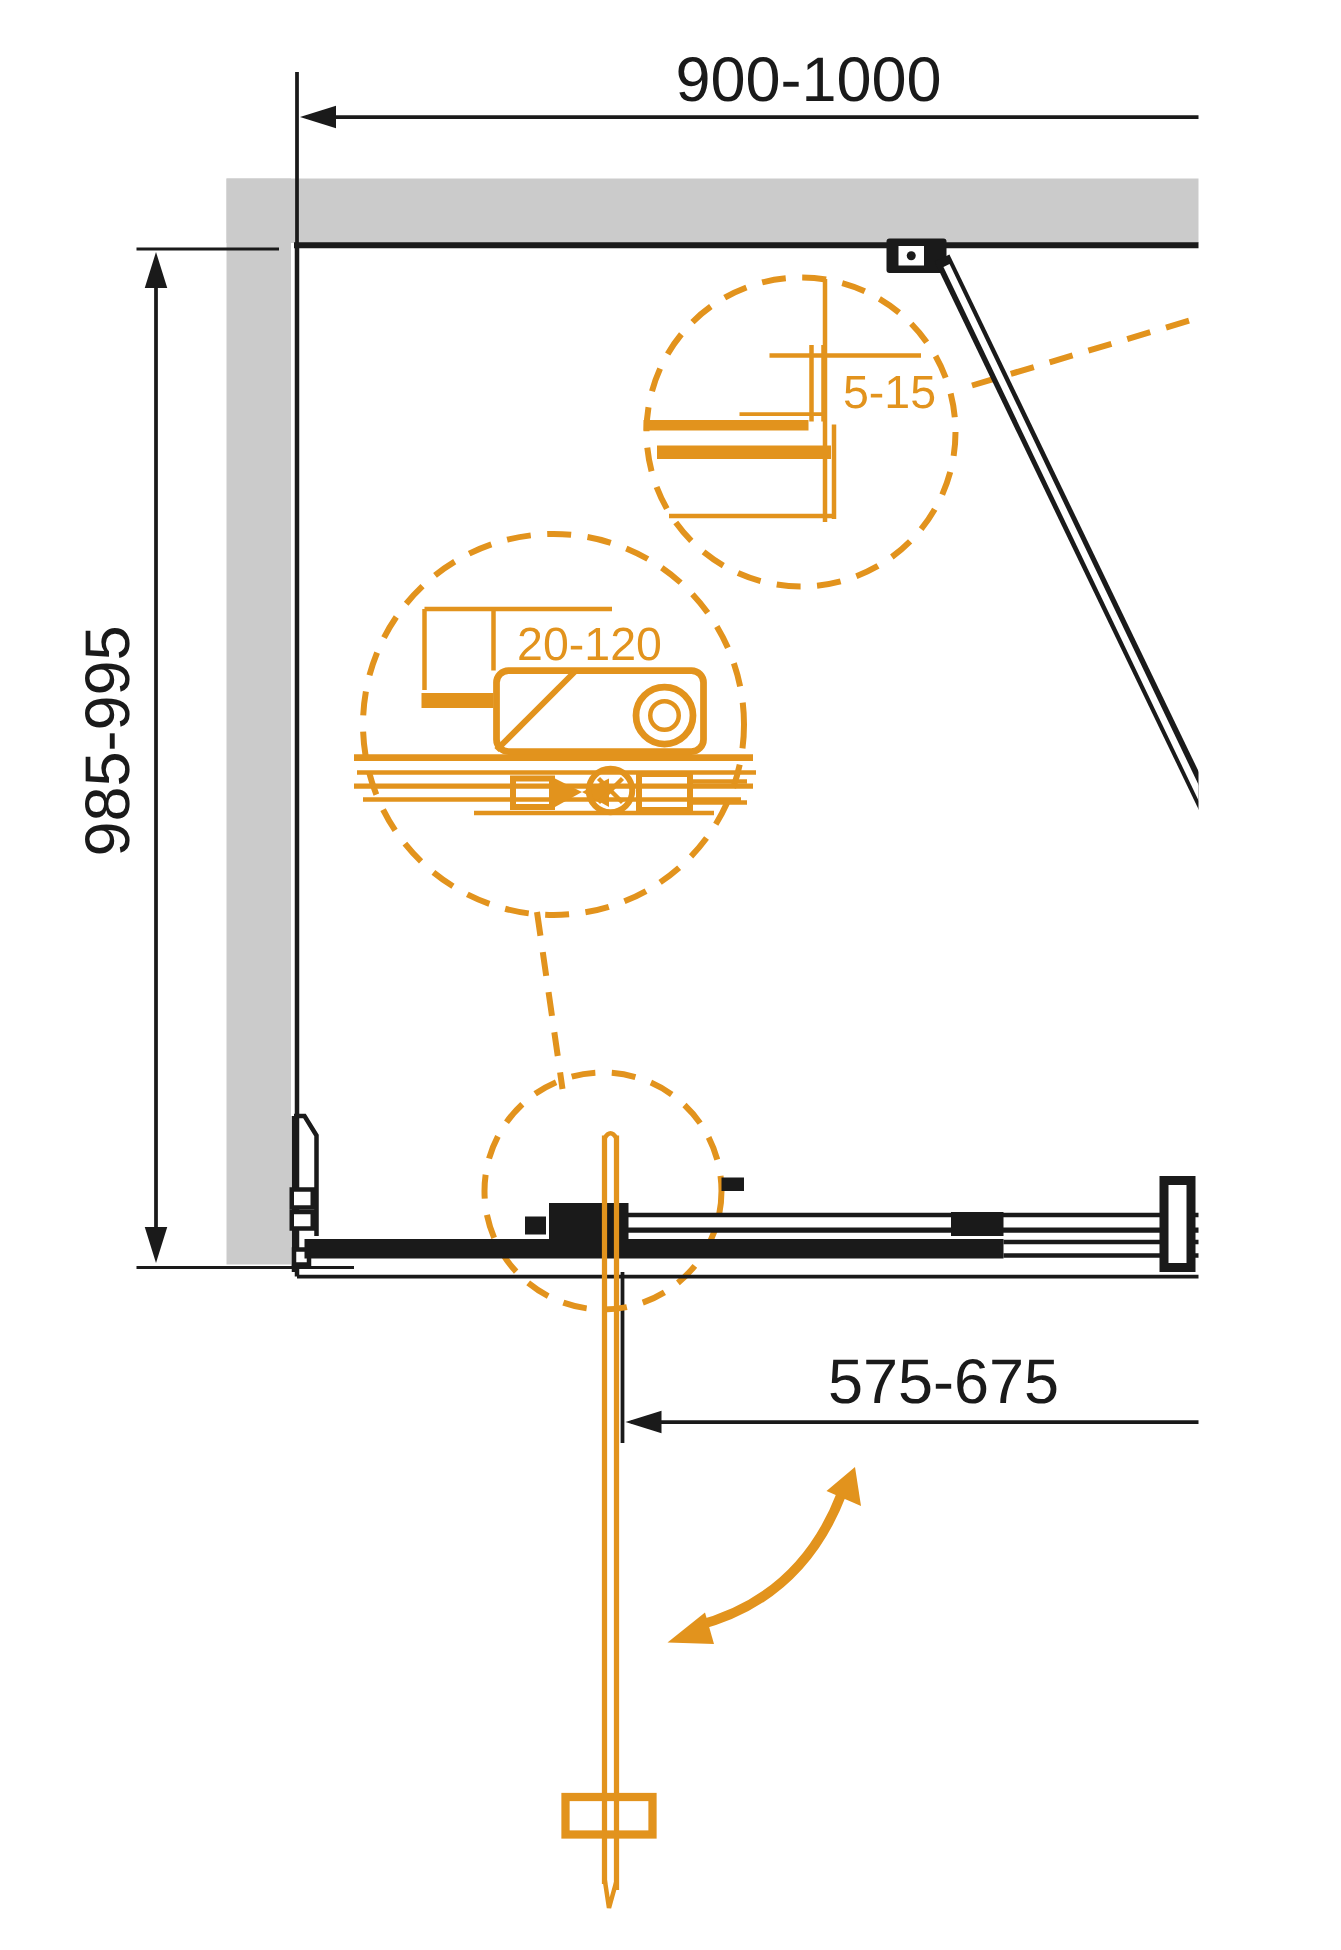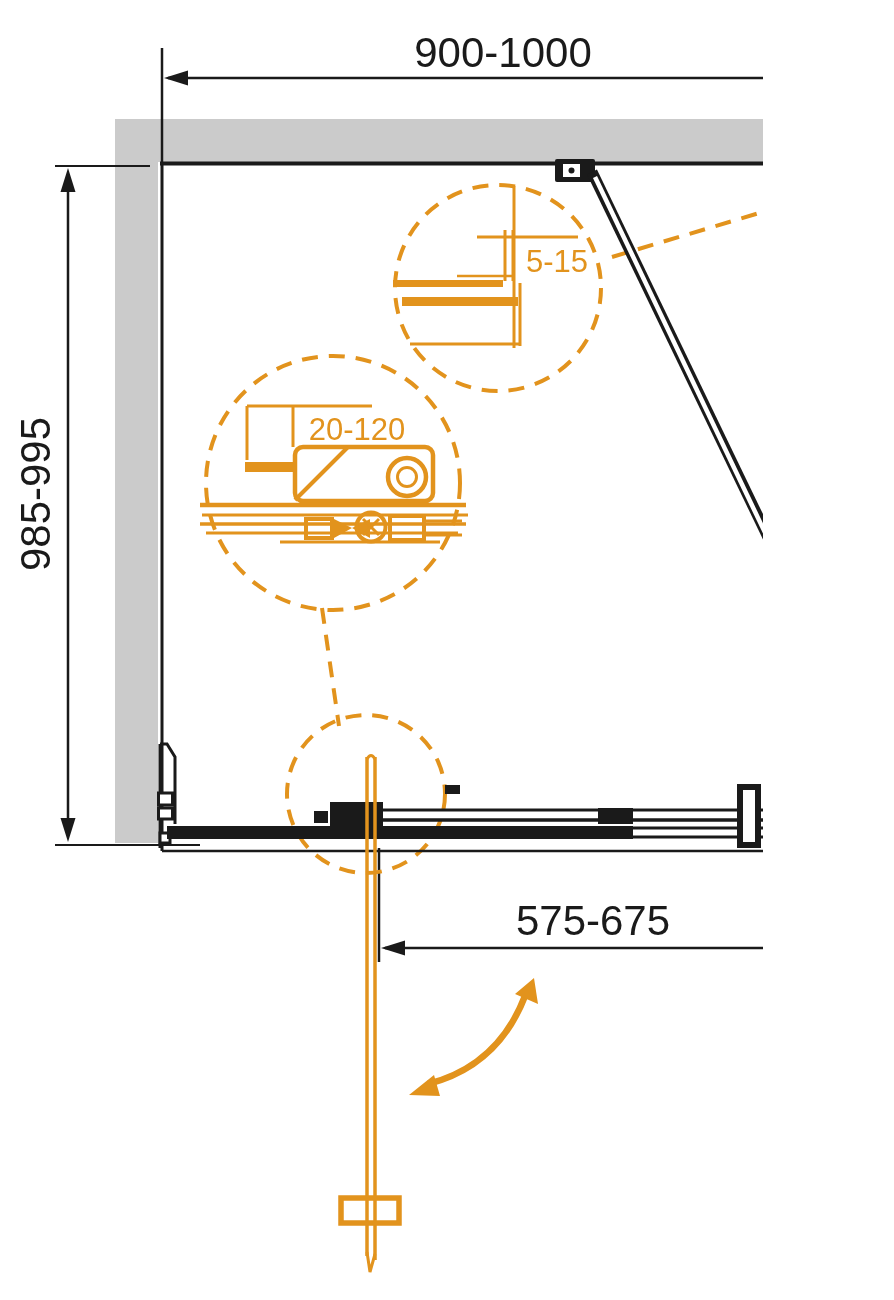--- a/index.html
+++ b/index.html
@@ -3,21 +3,21 @@
 <meta charset="utf-8">
 <style>
   :root{
     --accent-orange:#E2931D;
     --wall-gray:#CBCBCB;
     --line-black:#1A1A1A;
     --background:#FFFFFF;
   }
   html,body{margin:0;padding:0;background:#fff;}
   .stage{width:763px;height:1300px;background:var(--background);position:relative;overflow:hidden;
-         font-family:"Liberation Sans",sans-serif;}
+         font-family:"Liberation Sans",sans-serif;padding-left:36px;}
   svg{display:block}
   .k{stroke:var(--line-black);fill:none;}
   .kf{fill:var(--line-black);stroke:none;}
   .w{fill:#fff;}
   .o{stroke:var(--accent-orange);fill:none;}
   .of{fill:var(--accent-orange);stroke:none;}
   .dash{stroke-dasharray:16 11;}
   .wall{fill:var(--wall-gray);stroke:none;}
   text.dim{fill:var(--line-black);font-size:42px;font-family:"Liberation Sans",sans-serif;}
   text.odim{fill:var(--accent-orange);font-size:31px;font-family:"Liberation Sans",sans-serif;}

